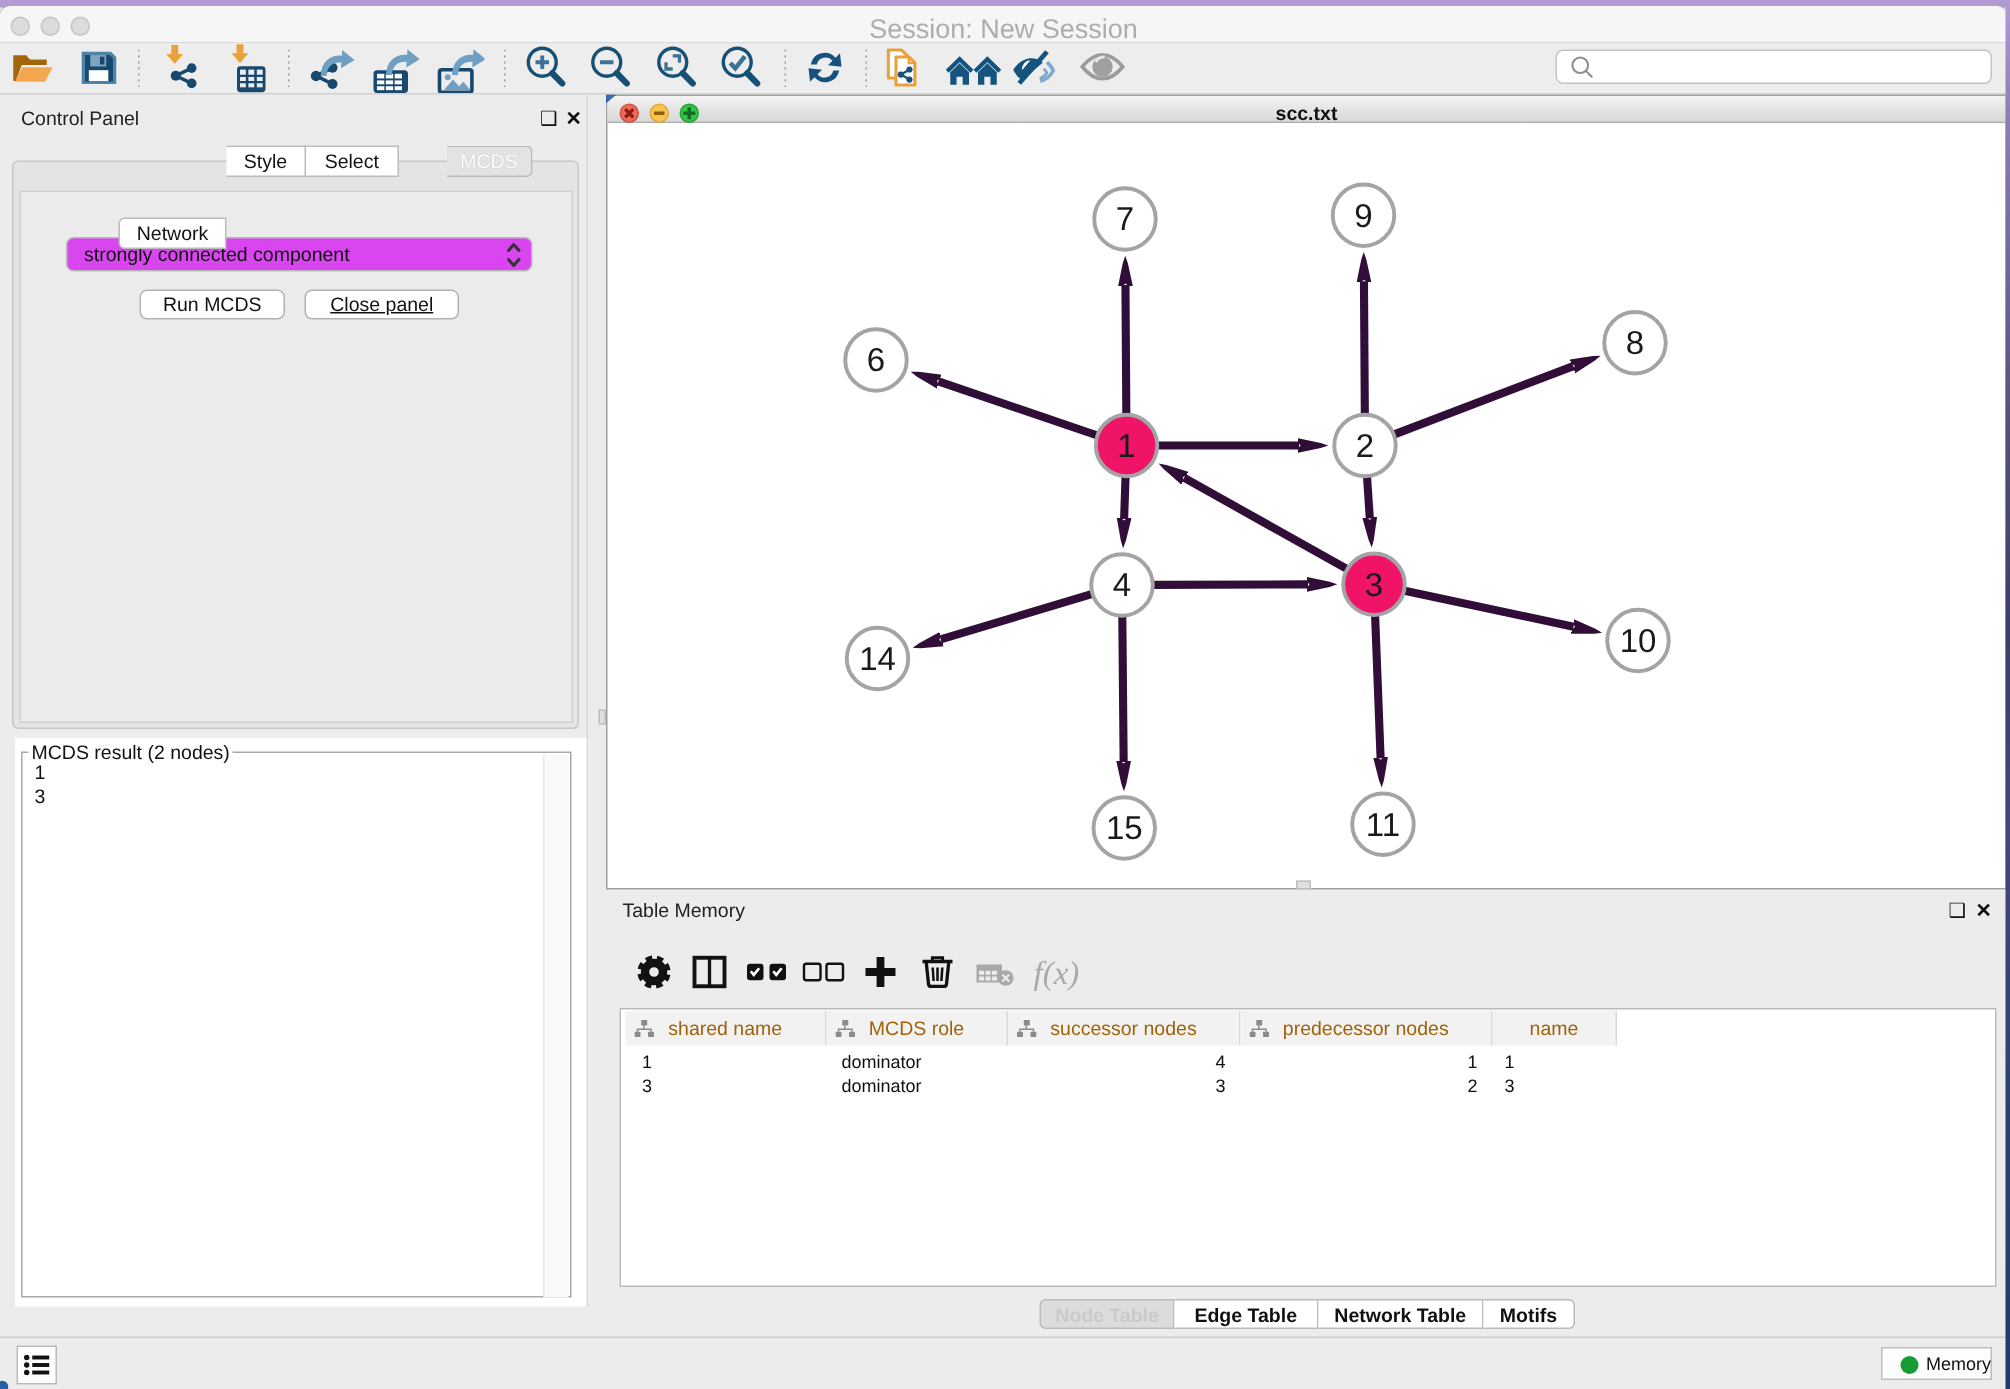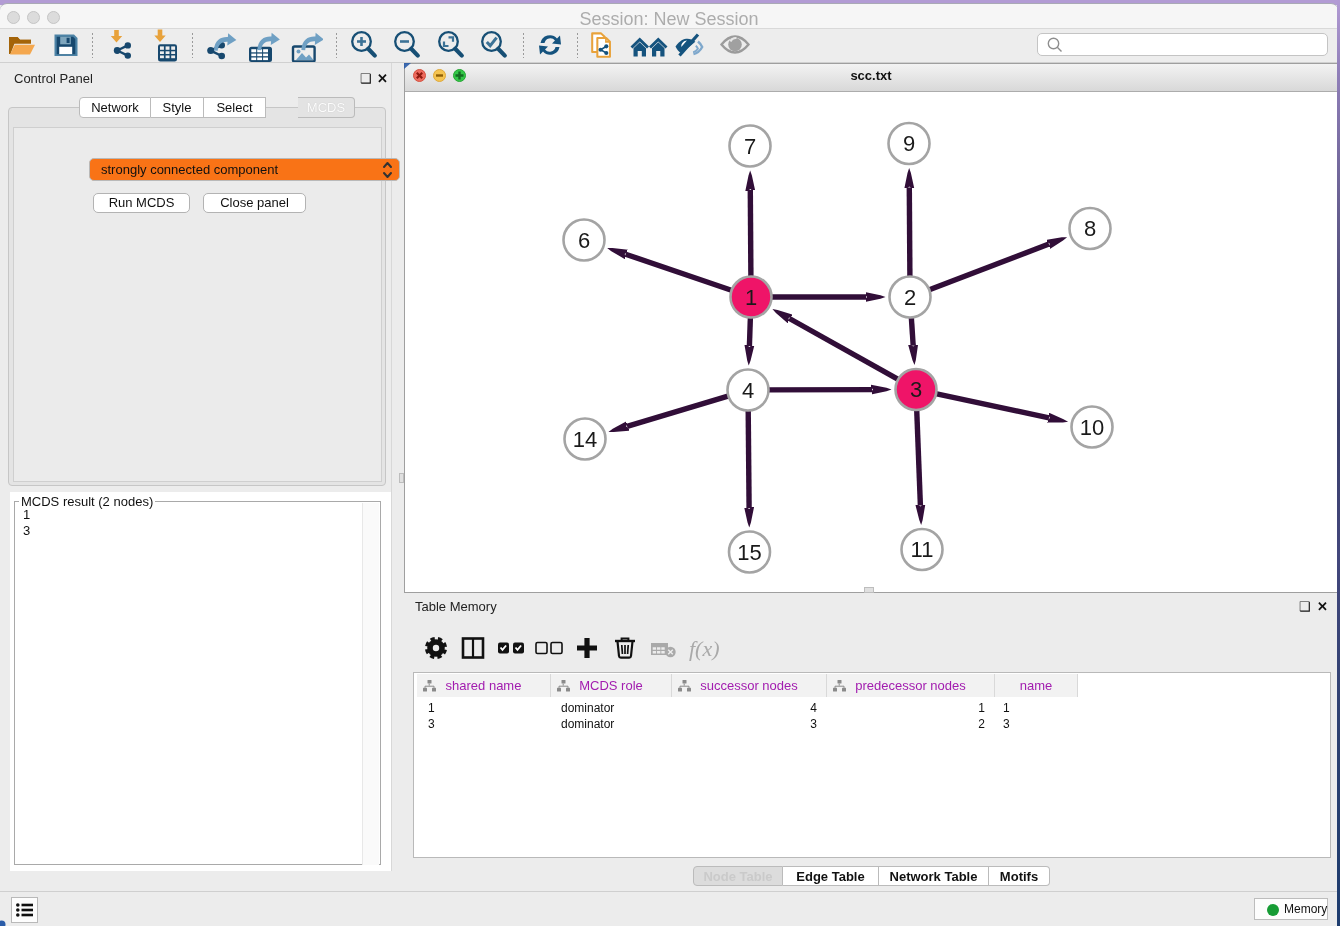--- a/index.html
+++ b/index.html
@@ -33,46 +33,46 @@
 #cp-tabs { left:79px; top:97px; height:21px; display:flex; z-index:5; }
 .tab { font-size:13px; color:#111; background:#fff; border:1px solid #bbb; border-left:none;
   display:flex; align-items:center; justify-content:center; height:21px; }
 .tab.first { border-left:1px solid #bbb; border-radius:4px 0 0 4px; }
 .tab.last  { border-radius:0 4px 4px 0; }
 .tab.sel { background:#e3e3e3; color:#fdfdfd; text-shadow:0 0 1px #bbb; }
 #cp-content { left:8px; top:107px; width:378px; height:379px; background:#e4e4e4;
   border:1px solid #c6c6c6; border-radius:4px; }
 #cp-inner { left:4px; top:19px; width:369px; height:355px; background:#ebebeb; border:1px solid #cfcfcf; }
 #opt-label { left:0; top:11px; width:100%; text-align:center; font-size:13px; color:#1a1a1a; }
-#opt-select { left:30px; top:30px; width:311px; height:23px; background:#f97316; border:1px solid #b9b9b9;
-  border-radius:5px; font-size:13px; color:#111; line-height:22px; padding-left:11px;margin-left:45px; }
+#opt-select { left:30px; top:30px; width:311px; height:23px; background:#d946ef; border:1px solid #b9b9b9;
+  border-radius:5px; font-size:13px; color:#111; line-height:22px; padding-left:11px; }
 .btn { position:absolute; height:20px; background:#fff; border:1px solid #b3b3b3; border-radius:5px;
   font-size:13px; color:#111; text-align:center; line-height:18px; }
 
 
 #result-panel { left:10px; top:492px; width:381px; height:379px; background:#fff; }
 #result-box { left:4px; top:9px; width:367px; height:364px; border:1px solid #a9a9a9; }
 #result-label { left:19px; top:494px; font-size:13px; background:#fff; padding:0 2px; color:#111; }
 #result-scroll { right:1px; top:1px; width:17px; height:362px; background:#fafafa; border-left:1px solid #e8e8e8; }
 #result-text { left:8px; top:5px; font-size:13px; color:#111; line-height:16px; }
 
 
 #netwin { left:404px; top:63px; width:934px; height:530px; border:1px solid #9f9f9f; background:#fff; }
-#net-titlebar { left:0; top:0; width:932px; height:28px;
+#net-titlebar { left:0; top:0; width:932px; height:18px;
   background:linear-gradient(#f3f3f3, #d8d8d8); border-bottom:1px solid #acacac; }
 #net-title { width:100%; text-align:center; top:4px; font-size:13px; font-weight:bold; color:#111; }
 .light { position:absolute; top:5px; width:13px; height:13px; border-radius:50%; }
 .light svg { display:block; }
 
 
 #tp-title { left:415px; top:599px; font-size:13px; color:#222; }
 #tp-toolbar { left:413px; top:633px; }
 #tablebox { left:413px; top:672px; width:918px; height:186px; background:#fff; border:1px solid #b9b9b9; }
 .th { position:absolute; top:1px; height:23px; background:#f2f2f2; border-right:1px solid #d9d9d9;
-  font-size:13px; color:#a21caf; display:flex; align-items:center; justify-content:center; }
+  font-size:13px; color:#a16207; display:flex; align-items:center; justify-content:center; }
 .td { position:absolute; font-size:12px; color:#111; height:16px; line-height:16px; }
 
 
 #bottom-tabs { left:693px; top:866px; height:20px; display:flex; }
 .btab { font-size:13px; font-weight:bold; color:#111; background:#fff; border:1px solid #bbb; border-left:none;
   display:flex; align-items:center; justify-content:center; height:20px; }
 .btab.first { border-left:1px solid #bbb; border-radius:4px 0 0 4px; }
 .btab.last { border-radius:0 4px 4px 0; }
 .btab.sel { background:#dcdcdc; color:#cacaca; }
 
@@ -281,33 +281,33 @@
       </svg>
     </div>
 </div>
 
 <div class="abs" style="left:391px;top:63px;width:1px;height:808px;background:#d8d8d8;"></div>
 <div class="abs" id="cp-title">Control Panel</div>
 <div class="wbtn" style="left:360px;top:71px;">❑</div>
 <div class="wbtn" style="left:377px;top:71px;font-weight:bold;">✕</div>
 
 <div class="abs" id="cp-tabs">
-  <div class="tab first" style="width:72px;">Network</div>
+  <div class="tab first" style="width:72px;margin-top:48px;">Network</div>
   <div class="tab" style="width:53px;">Style</div>
   <div class="tab" style="width:62px;">Select</div>
   <div class="tab sel last" style="width:57px;margin-left:32px;">MCDS</div>
 </div>
 
 <div class="abs" id="cp-content">
   <div class="abs" id="cp-inner">
     <div class="abs" id="opt-select">strongly connected component<svg width="15" height="20" viewBox="0 0 15 20" style="position:absolute;right:4px;top:1px;">
           <path d="M4,7 L7.5,3 L11,7 M4,13 L7.5,17 L11,13" stroke="#333" stroke-width="2" fill="none" stroke-linecap="round" stroke-linejoin="round"></path>
         </svg></div>
     <div class="btn" style="left:79px;top:65px;width:97px;">Run MCDS</div>
-    <div class="btn" style="left:189px;top:65px;width:103px;">Close panel</div>
+    <div class="btn" style="left:189px;top:65px;width:103px;text-decoration:underline;">Close panel</div>
   </div>
 </div>
 
 <div class="abs" id="result-panel">
   <div class="abs" id="result-box">
     <div class="abs" id="result-text">1<br>3</div>
     <div class="abs" id="result-scroll"></div>
   </div>
 </div>
 <div class="abs" id="result-label">MCDS result (2 nodes)</div>

